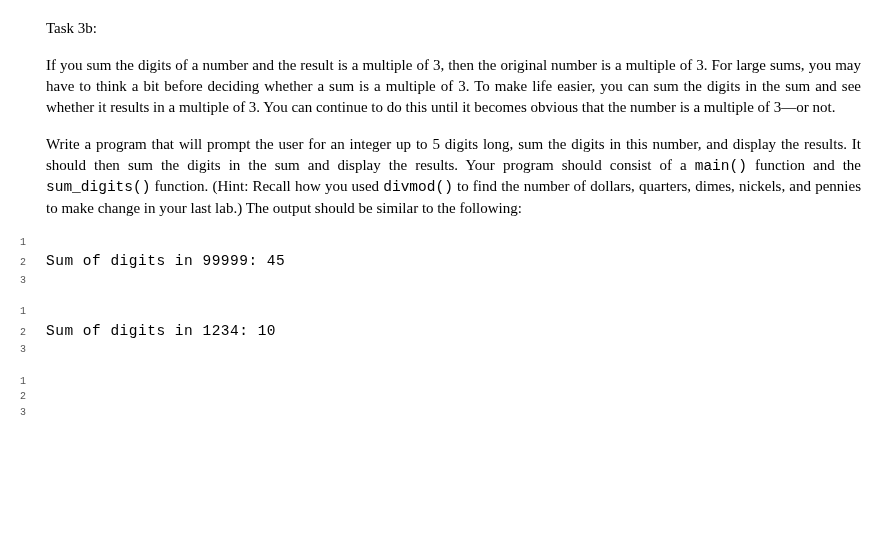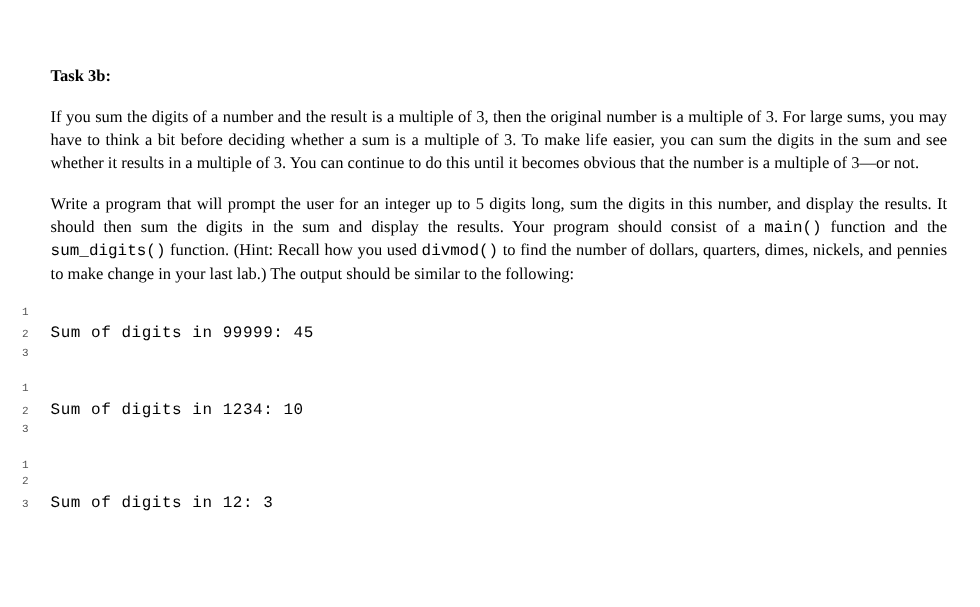--- a/index.html
+++ b/index.html
@@ -11,24 +11,23 @@
       width: 891px;
       height: 552px;
       background: #ffffff;
       font-family: Georgia, 'Times New Roman', serif;
       font-size: 15px;
       color: #000000;
       padding: 18px 30px 18px 18px;
       line-height: 1.4;
     }
     .task-title {
-      font-weight: bold;
+      font-weight: normal;
       margin-bottom: 16px;
       margin-left: 28px;
-      margin-top: 42px;
     }
     .paragraph {
       margin-bottom: 16px;
       margin-left: 28px;
       text-align: justify;
     }
     .mono {
       font-family: 'Courier New', Courier, monospace;
       font-size: 14.5px;
     }
@@ -97,15 +96,14 @@
 
 <div class="code-block">
   <div class="code-line">
     <span class="line-num">1</span>
   </div>
   <div class="code-line">
     <span class="line-num">2</span>
   </div>
   <div class="code-line">
     <span class="line-num">3</span>
-    <span class="code-text"><span>Sum of digits in 12: 3</span></span>
   </div>
 </div>
 
 </body></html>

